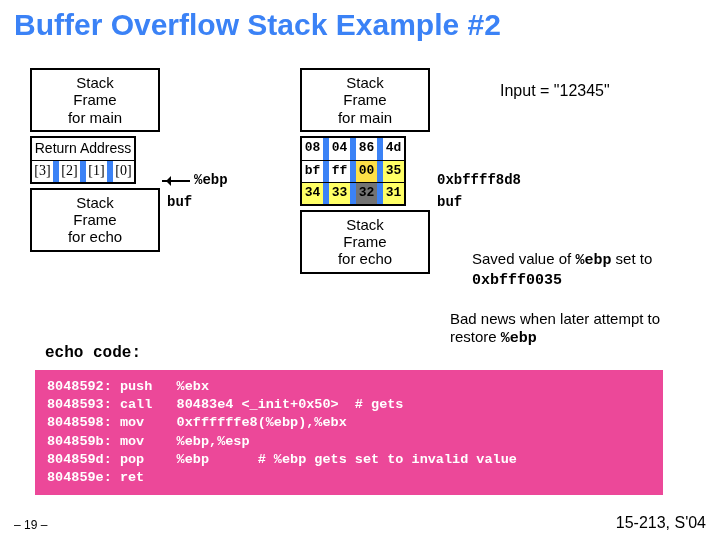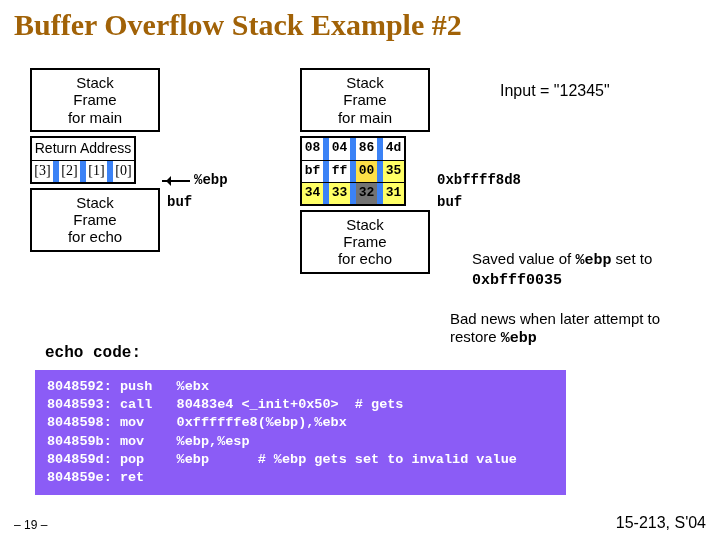--- a/index.html
+++ b/index.html
@@ -7,23 +7,22 @@
     width: 720px;
     height: 540px;
     background: #fff;
     font-family: "Comic Sans MS", cursive, sans-serif;
     position: relative;
     overflow: hidden;
   }
   .title {
     font-size: 30px;
     font-weight: bold;
-    color: #a16207;
+    color: #3b82f6;
     padding: 8px 14px 4px;
-    font-family: Liberation Serif, serif;
   }
   .col-left { position: absolute; left: 30px; top: 68px; width: 210px; }
   .col-right { position: absolute; left: 300px; top: 68px; width: 400px; }
 
   .box-main, .box-echo, .box-rows {
     border: 2px solid #000;
     text-align: center;
   }
   .box-main { width: 130px; padding: 4px 2px; font-size: 15px; line-height: 1.15; }
   .box-rows { width: 106px; }
@@ -96,22 +95,22 @@
   .codelabel {
     position: absolute;
     left: 45px; top: 344px;
     font-family: "Courier New", monospace;
     font-weight: bold;
     font-size: 16px;
   }
   .codebox {
     position: absolute;
     left: 35px; top: 370px;
-    width: 531px;
-    background: #8b5cf6;
+    width: 628px;
+    background: #ec4899;
     color: #fff;
     font-family: "Courier New", monospace;
     font-weight: bold;
     font-size: 13.5px;
     padding: 8px 12px;
     line-height: 1.35;
     white-space: pre;
   }
   .footer-left {
     position: absolute;

